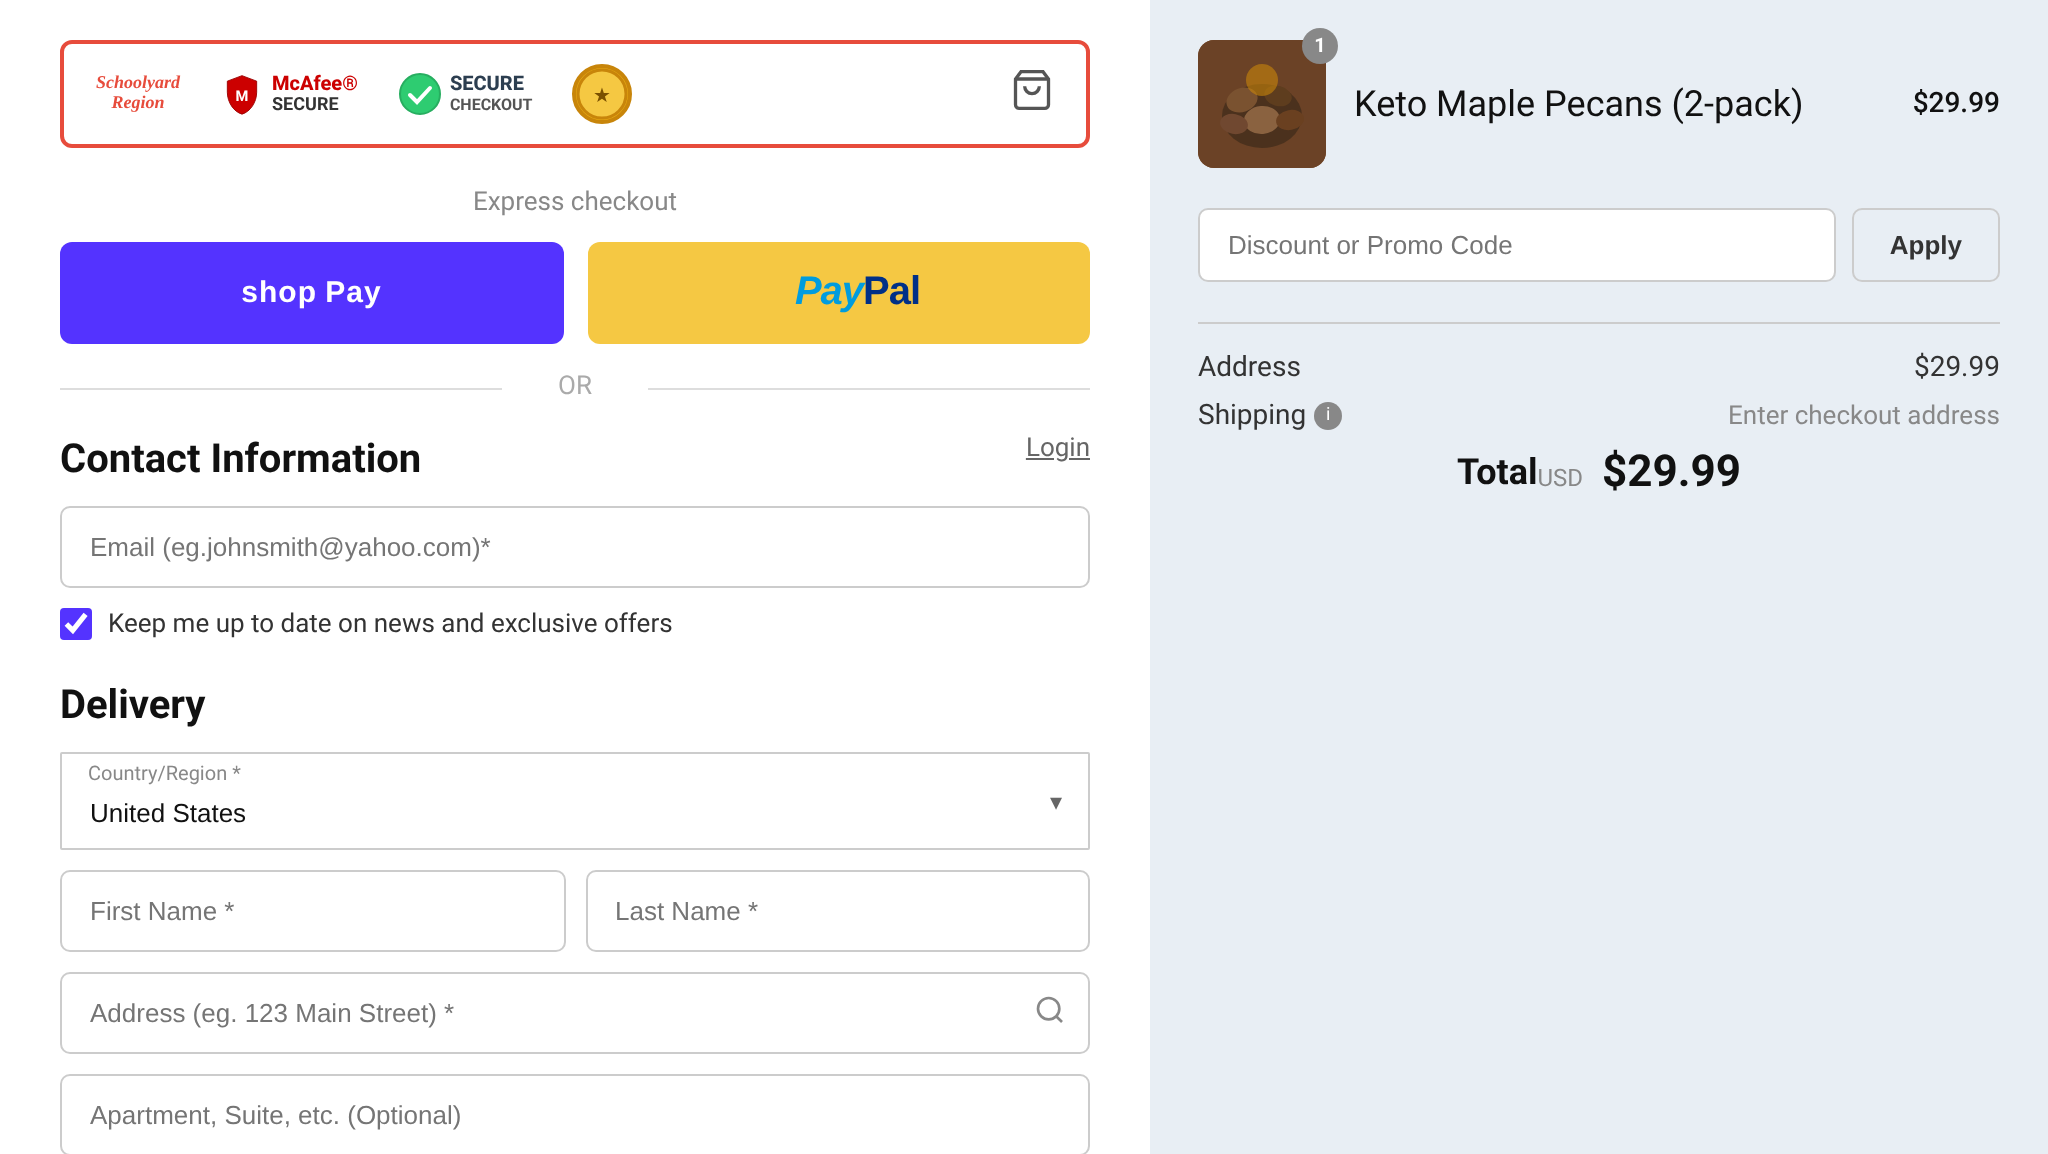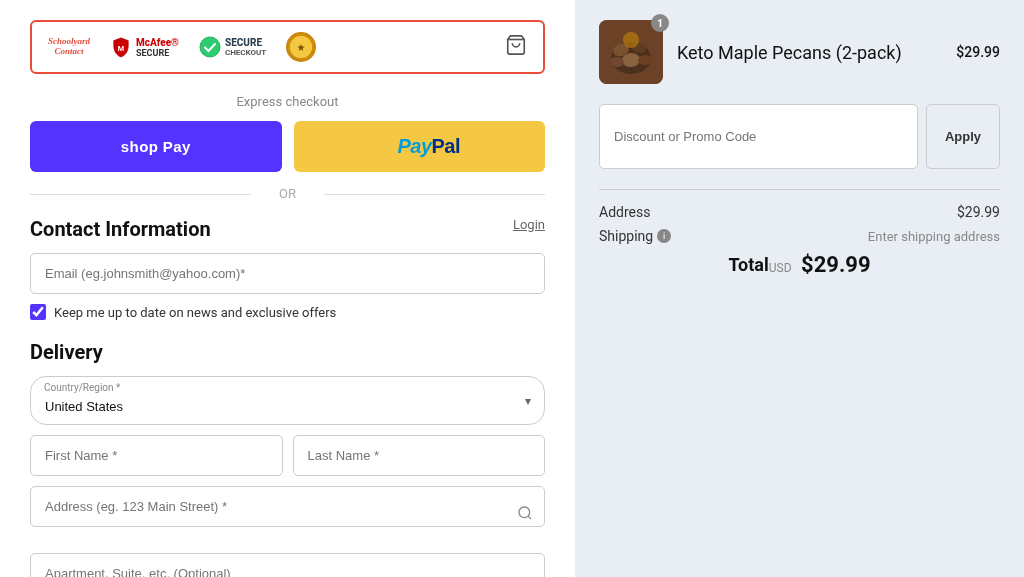--- a/index.html
+++ b/index.html
@@ -217,21 +217,21 @@
       margin-bottom: 12px;
     }
 
     .select-wrapper {
       position: relative;
       margin-bottom: 10px;
     }
     .form-select {
       width: 100%;
       border: 1px solid #ccc;
-      border-radius: 16px;
+      border-radius: 1px;
       padding: 10px 14px 10px 14px;
       font-size: 13px;
       color: #111;
       appearance: none;
       background: #fff;
       cursor: pointer;
       outline: none;
     }
     .select-label {
       position: absolute;
@@ -262,21 +262,21 @@
     .name-row .form-input {
       flex: 1;
       margin-bottom: 0;
     }
 
     .input-with-icon {
       position: relative;
       margin-bottom: 10px;
     }
     .input-with-icon .form-input {
-      margin-bottom: 16px;
+      margin-bottom: 0;
       padding-right: 48px;
     }
     .input-with-icon .search-icon {
       position: absolute;
       right: 12px;
       top: 50%;
       transform: translateY(-50%);
       color: #888;
       font-size: 16px;
     }
@@ -342,21 +342,21 @@
     
     .promo-row {
       display: flex;
       gap: 8px;
       margin-bottom: 20px;
     }
     .promo-input {
       flex: 1;
       border: 1px solid #ccc;
       border-radius: 5px;
-      padding: 24px 14px;
+      padding: 10px 14px;
       font-size: 13px;
       color: #333;
       background: #fff;
       outline: none;
     }
     .btn-apply {
       background: #e8eef4;
       border: 1px solid #ccc;
       border-radius: 5px;
       padding: 10px 18px;
@@ -425,21 +425,21 @@
   </style>
 </head>
 <body>
 
 <div class="left-panel">
 
   
   <div class="trust-badges">
     <div class="badge-schoolyard">
       <span>Schoolyard</span>
-      <span>Contact</span>
+      <span>Region</span>
     </div>
     <div class="badge-mcafee">
       <svg class="shield-icon" viewBox="0 0 24 24">
         <path d="M12 2L4 5v6c0 5.5 3.5 10.7 8 12 4.5-1.3 8-6.5 8-12V5L12 2z" fill="#c00" stroke="#900" stroke-width="0.5"></path>
         <text x="12" y="16" font-size="8" text-anchor="middle" fill="#fff" font-weight="bold">M</text>
       </svg>
       <div>
         <div style="font-size:10px;font-weight:800;color:#c00;">McAfee®</div>
         <div style="font-size:9px;color:#333;">SECURE</div>
       </div>
@@ -552,21 +552,21 @@
   <div class="totals-section">
     <div class="totals-row">
       <span class="label">Address</span>
       <span class="value">$29.99</span>
     </div>
     <div class="totals-row">
       <span class="label">
         <span>Shipping</span>
         <span class="info-icon">i</span>
       </span>
-      <span class="value-muted">Enter shipping address</span>
+      <span class="value-muted">Enter checkout address</span>
     </div>
     <div class="totals-total">
       <span class="total-label">Total</span>
       <span class="total-value">
         <span class="usd-label">USD</span>
         <span>$29.99</span>
       </span>
     </div>
   </div>
 

